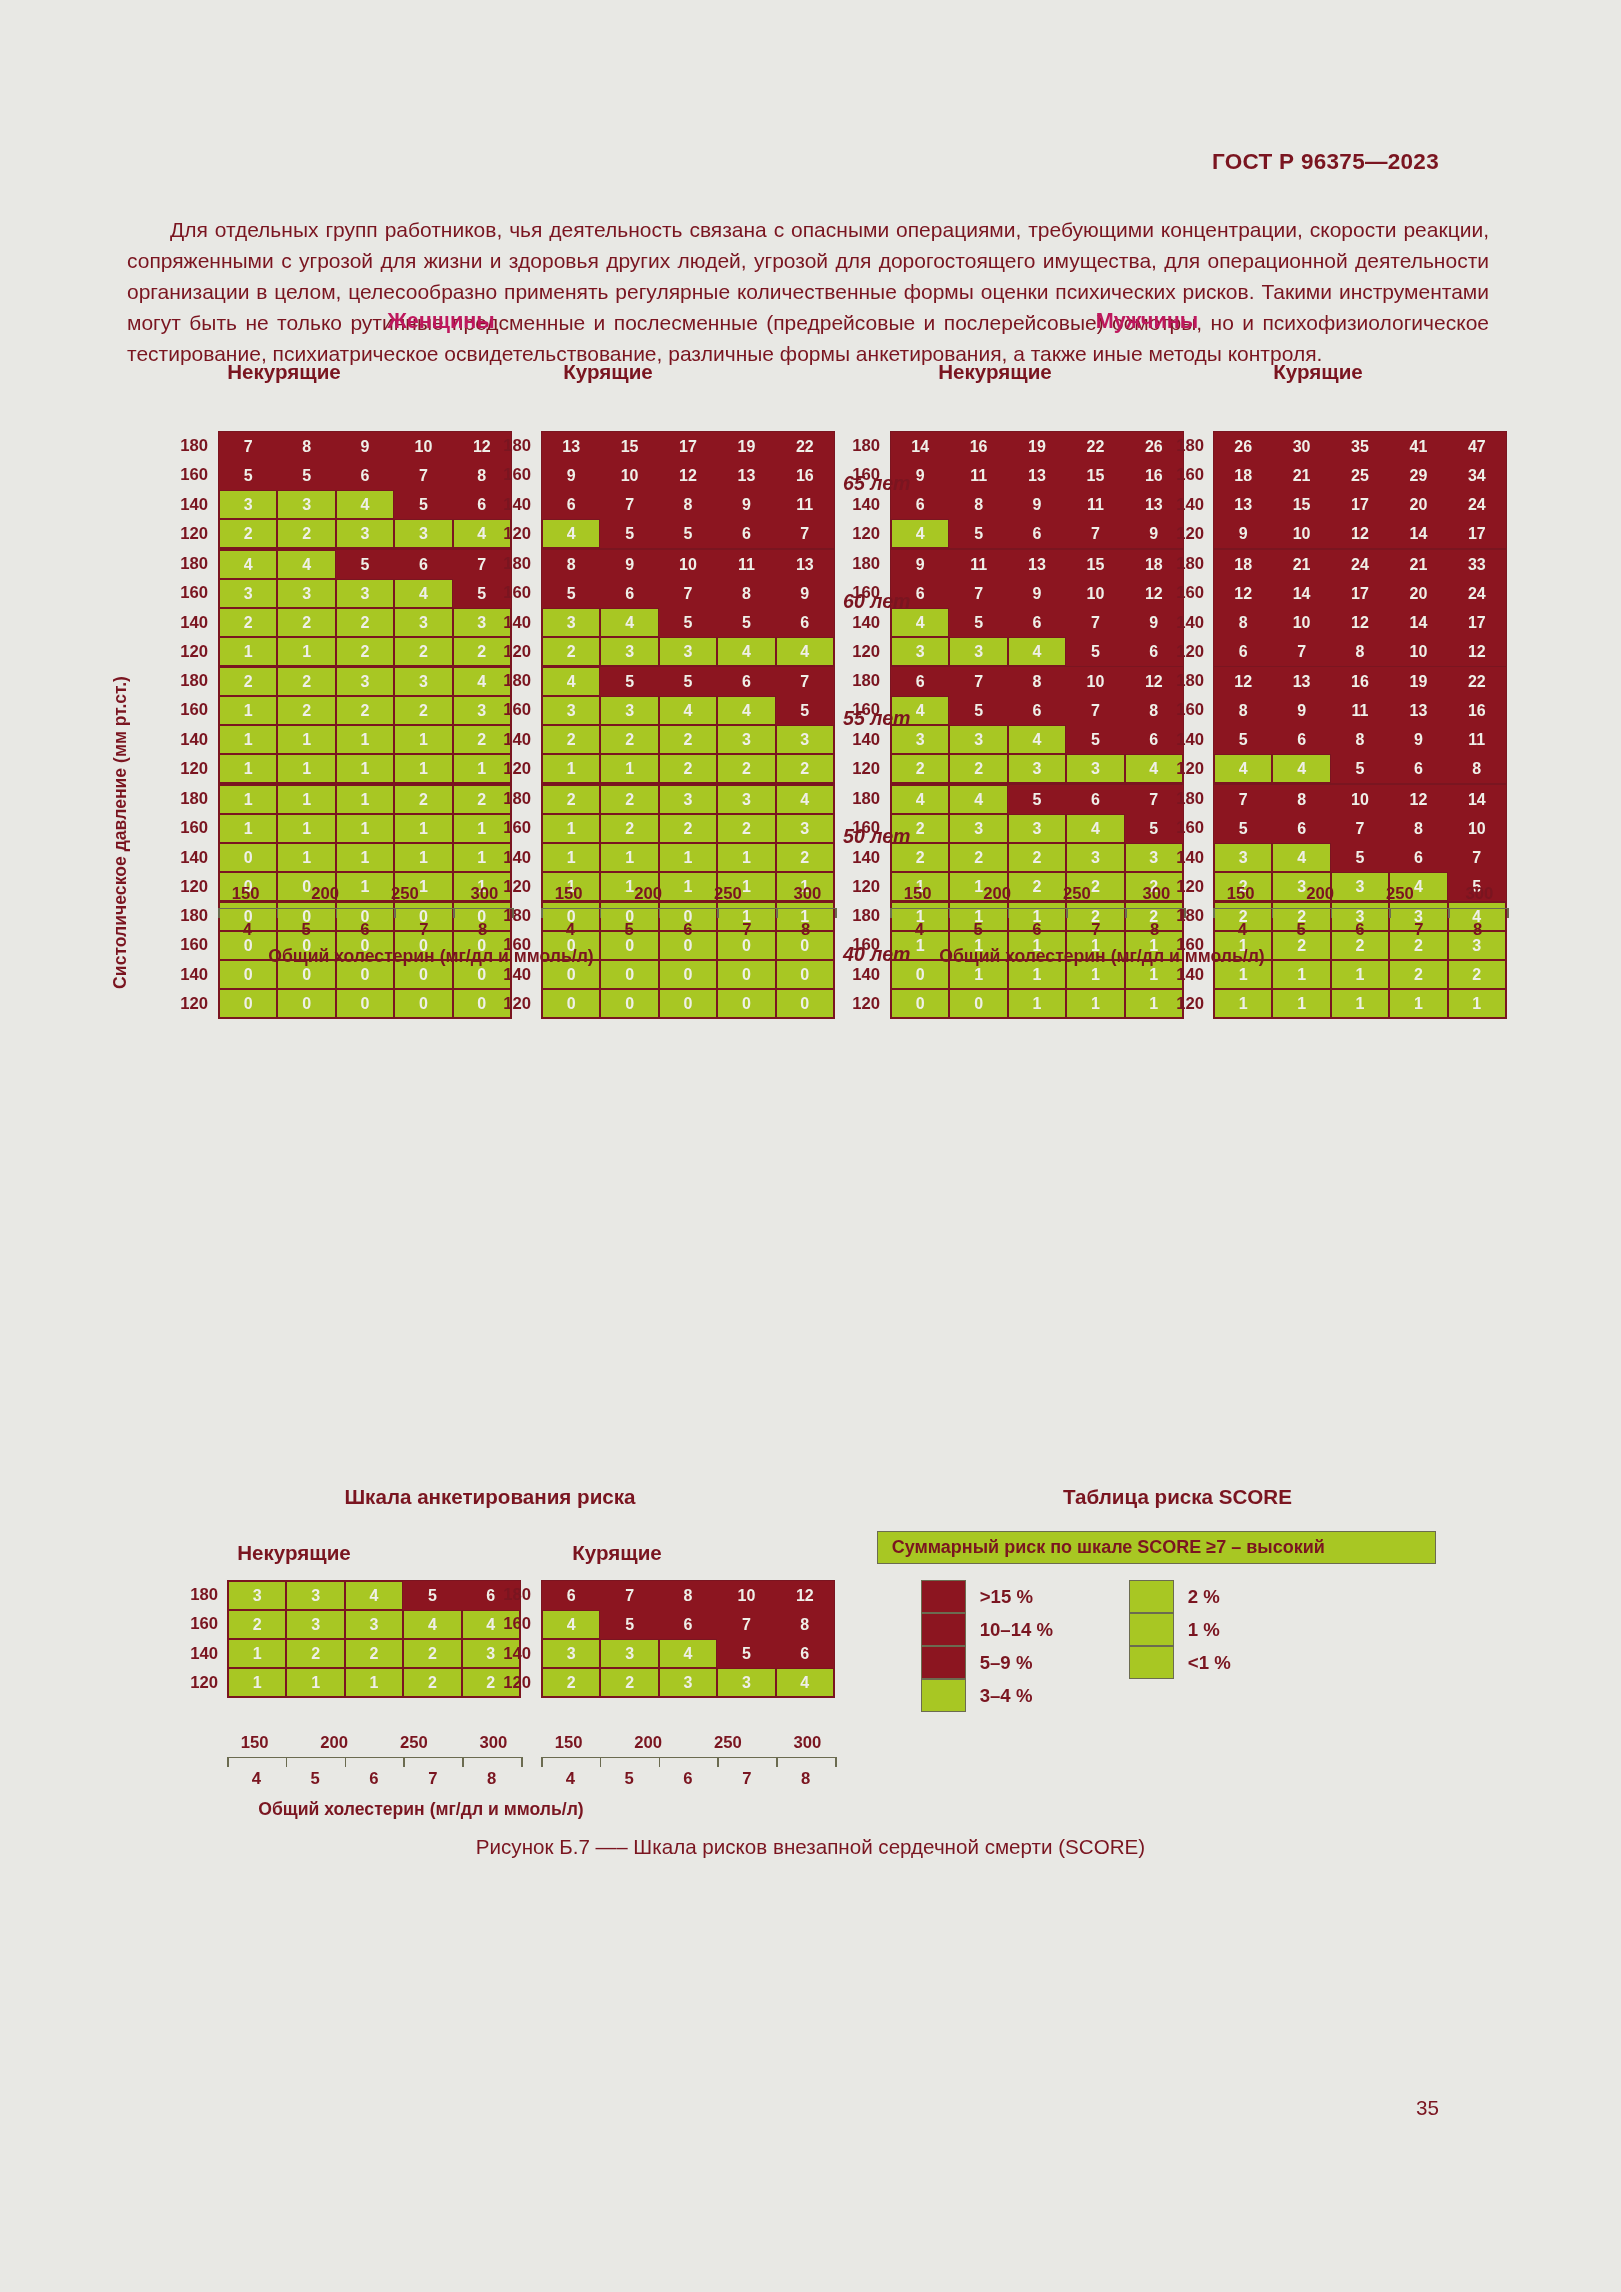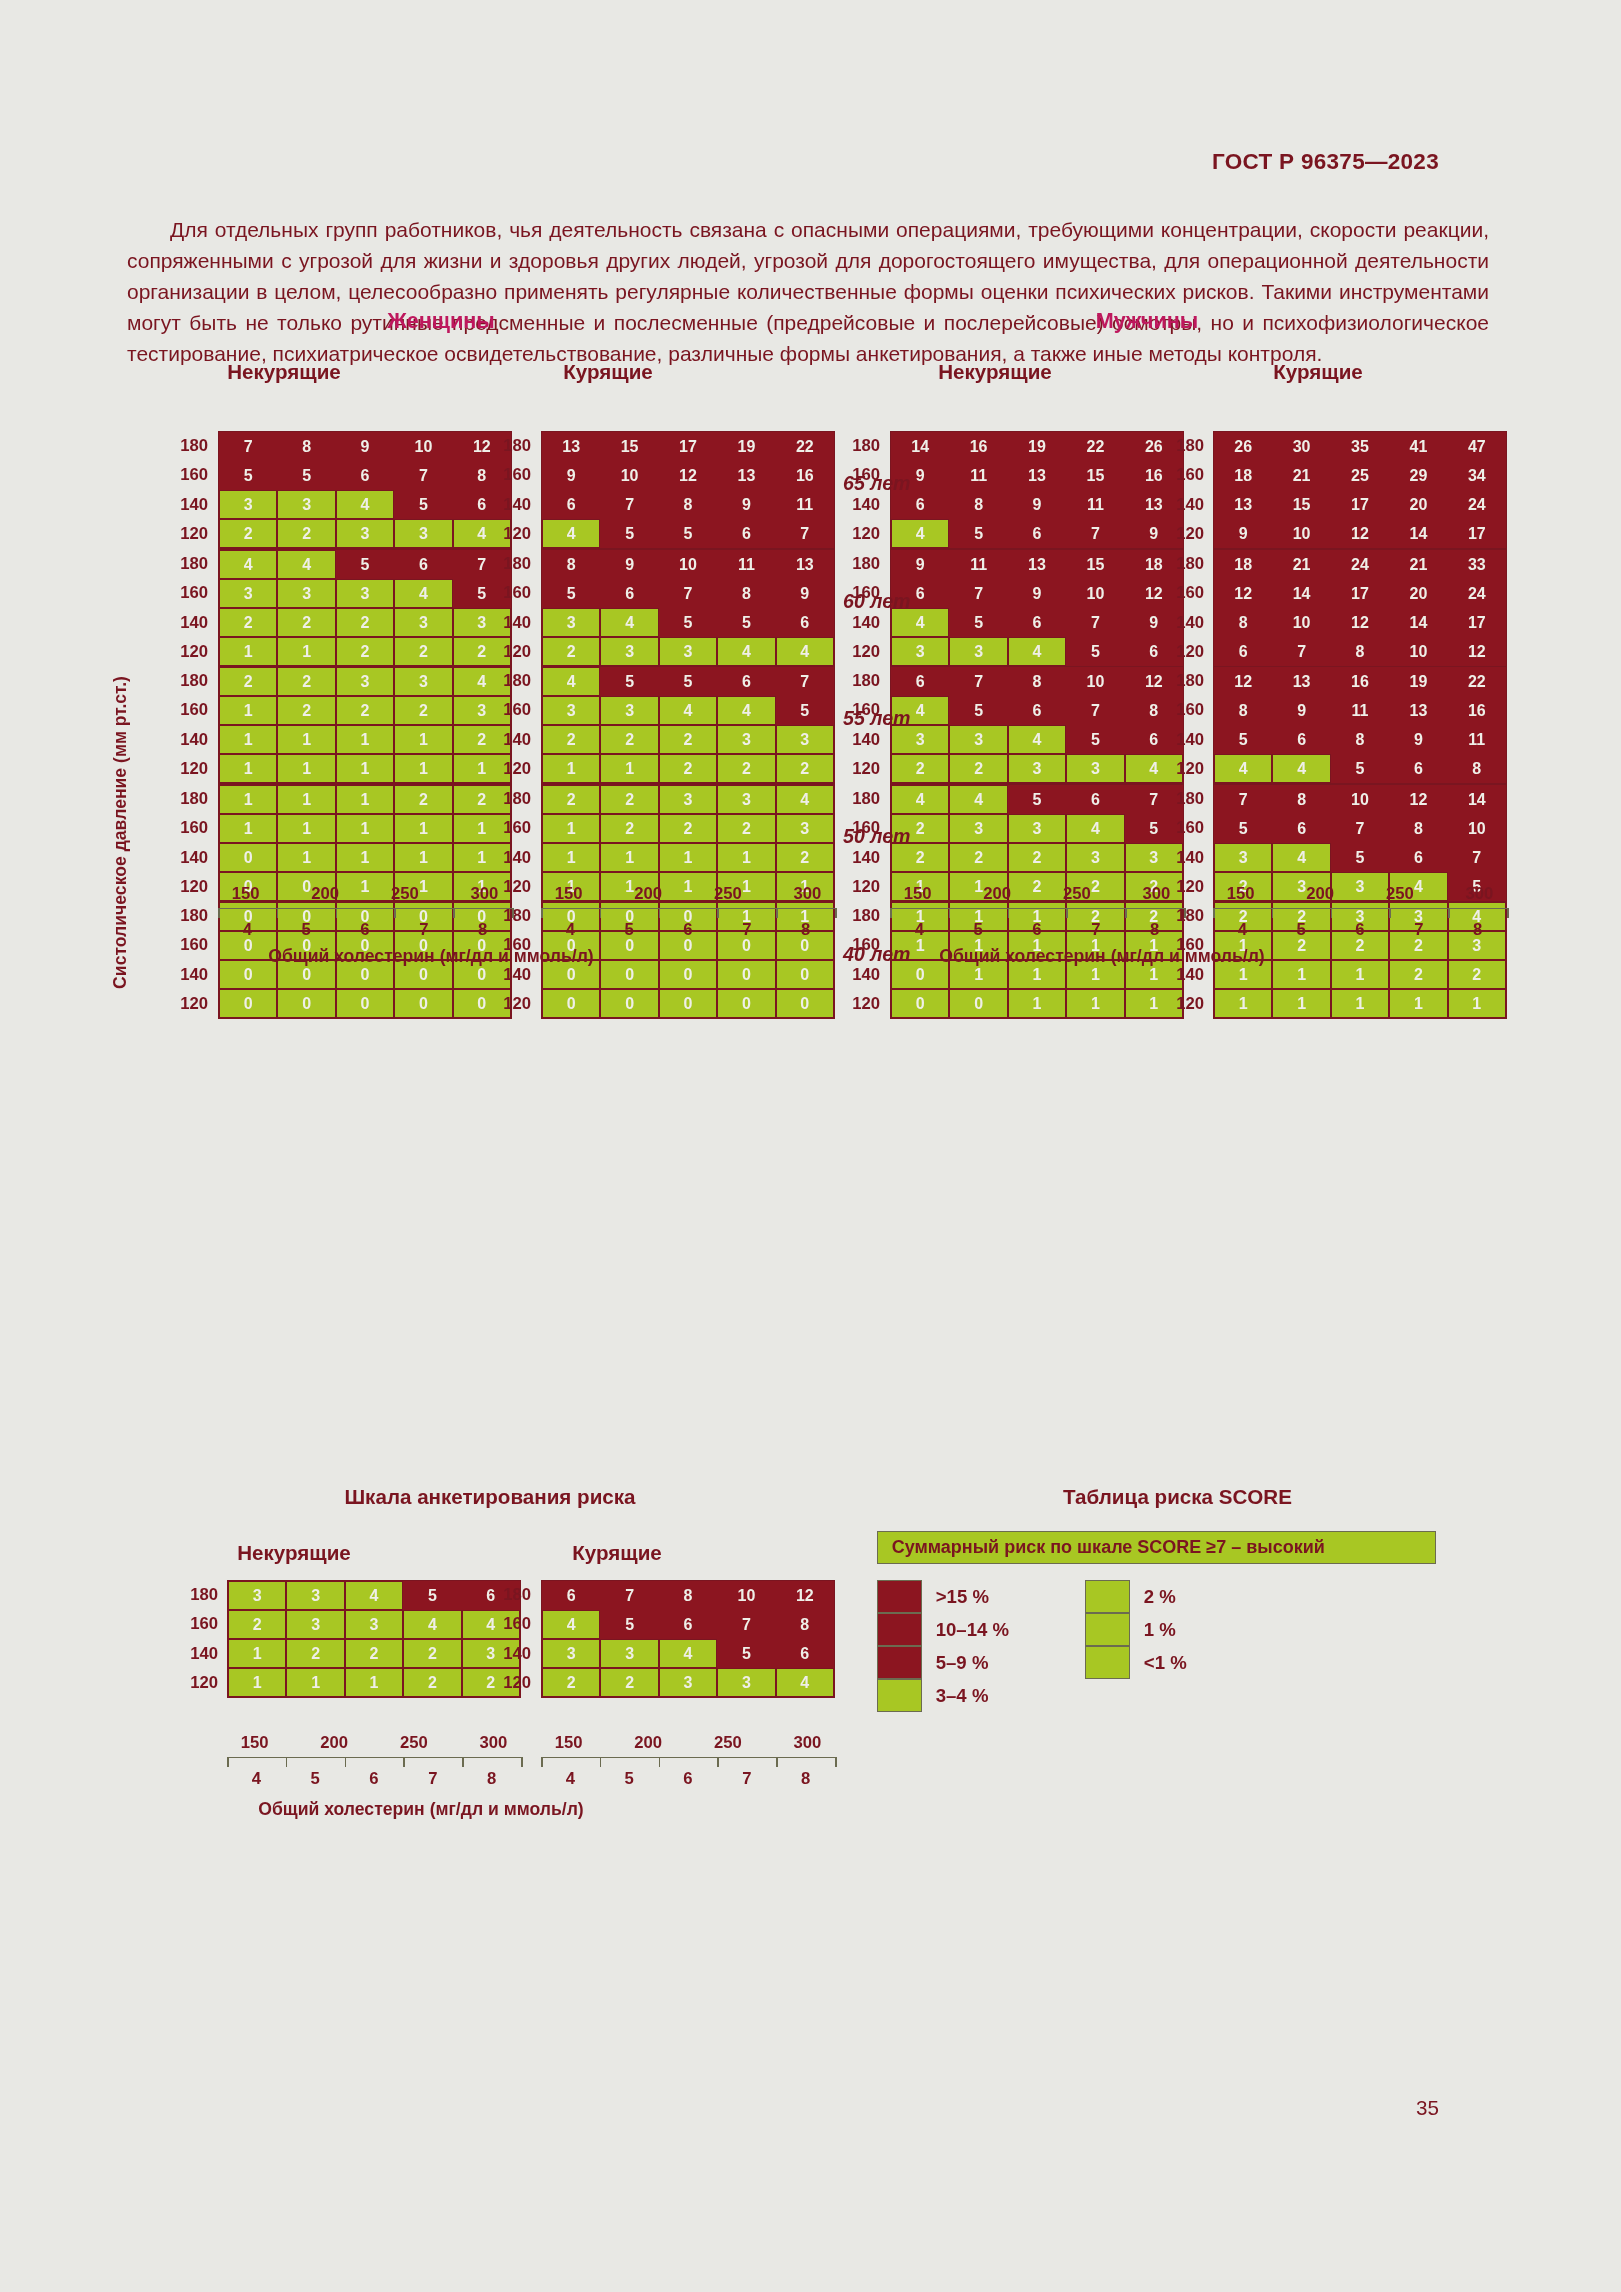--- a/index.html
+++ b/index.html
@@ -189,20 +189,21 @@
     display: flex;
     align-items: center;
     padding-left: 13.7px;
     box-sizing: border-box;
   }
 
   .legend {
     position: absolute;
     display: flex;
     gap: 0;
+    margin-left: 44px;
   }
   .legend-col { position: relative; }
   .legend-row {
     display: flex;
     align-items: center;
     height: 33px;
   }
   .swatch {
     width: 45px;
     height: 33px;
@@ -1067,17 +1068,18 @@
           <div class="swatch green"></div>
           <div class="legend-text">1 %</div>
         </div>
         <div class="legend-row">
           <div class="swatch green"></div>
           <div class="legend-text">&lt;1 %</div>
         </div>
       </div>
   </div>
 
+  <div class="fig-caption">Рисунок Б.7 —– Шкала рисков внезапной сердечной смерти (SCORE)</div>
 
 
   <div class="page-number">35</div>
 </div>
 
 
 </body></html>

